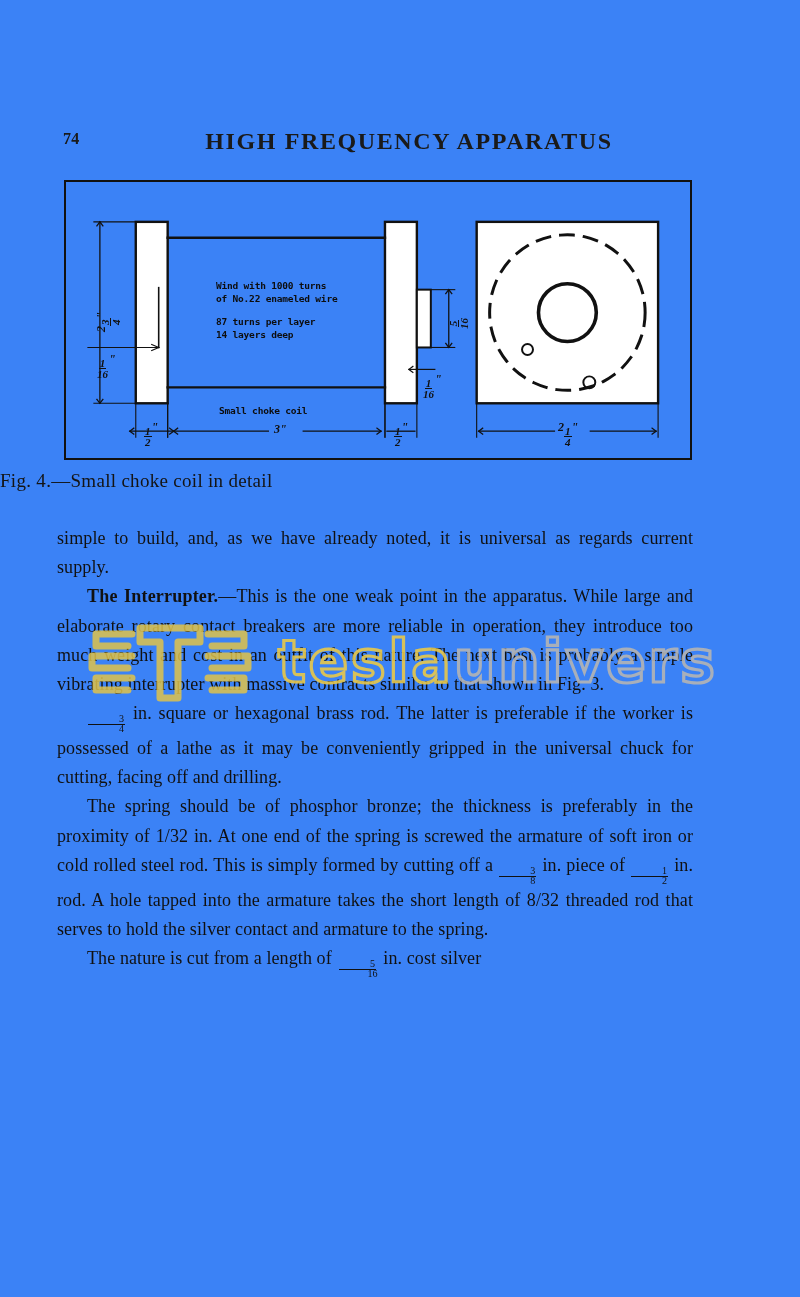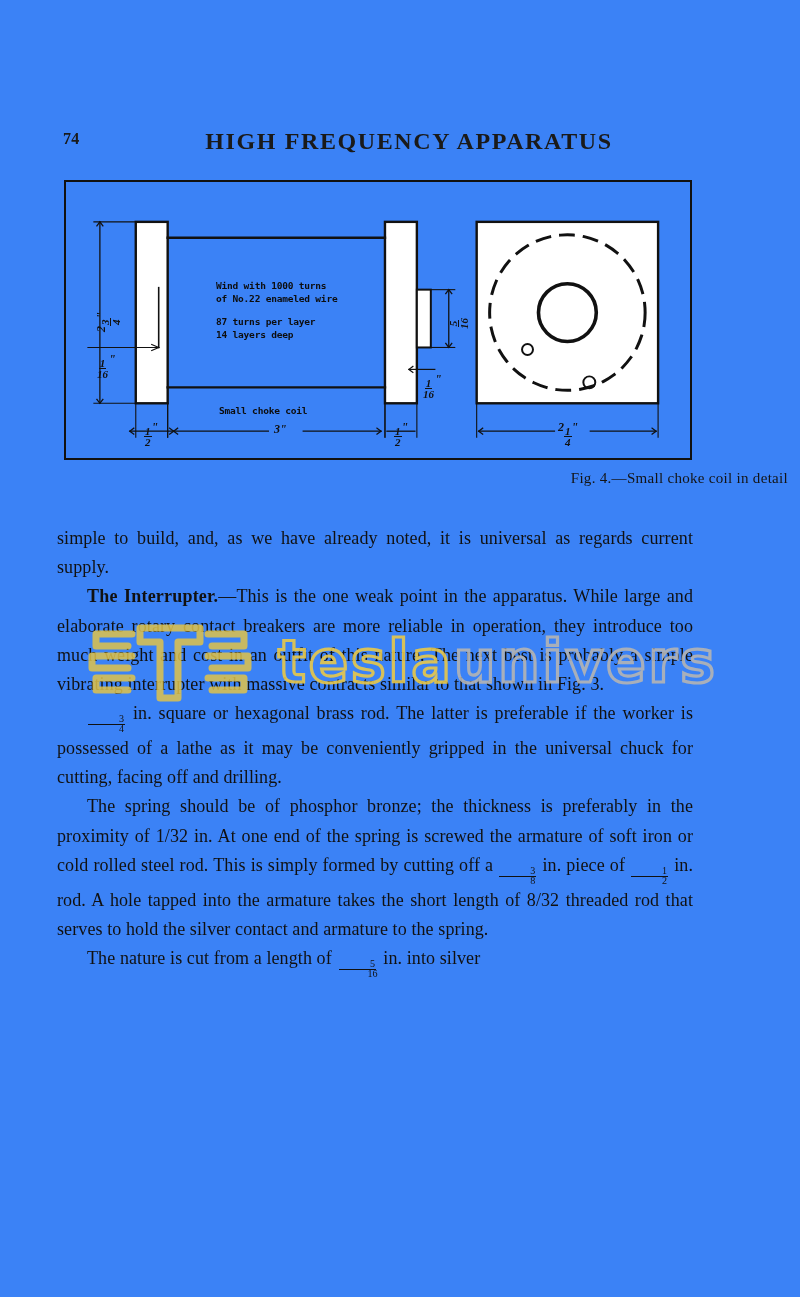--- a/index.html
+++ b/index.html
@@ -104,24 +104,24 @@
   .frac .den { padding: 0 1px; }
 
   .dim-rot {
     transform: rotate(-90deg);
     transform-origin: left top;
   }
 
   .fig-caption {
     position: absolute;
     left: 0;
-    right: 12px;
+    right: 0;
     top: 470px;
-    text-align: right;
-    font-size: 15px;
+    text-align: left;
+    font-size: 19px;
     letter-spacing: .3px;
     color: #141414;
     font-family: "Liberation Serif", serif;
   }
 
   
   .body-text {
     position: absolute;
     left: 57px;
     top: 512px;
@@ -323,21 +323,21 @@
           <span class="num">3</span>
           <span class="den">8</span>
         </span><span> in. piece of </span><span class="sfrac">
           <span class="num">1</span>
           <span class="den">2</span>
         </span><span> in. rod. A hole tapped into the armature takes the short length of 8/32 threaded rod that serves to hold the silver contact and armature to the spring.</span></p>
 
     <p class="indent"><span>The nature is cut from a length of </span><span class="sfrac">
           <span class="num">5</span>
           <span class="den">16</span>
-        </span><span> in. into silver</span></p>
+        </span><span> in. cost silver</span></p>
   </div>
 
   <div class="watermark">
     <svg class="wm-svg" viewBox="0 0 636 96">
 
       <g fill="none" stroke="#e0c34a" stroke-width="7" opacity="0.85" stroke-linejoin="round" stroke-linecap="round">
         <path d="M58,16 L118,16 L118,30 L96,30 L96,86 L78,86 L78,30 L58,30 Z"></path>
         <path d="M50,22 L14,22 L14,34 L46,34"></path>
         <path d="M50,44 L10,44 L10,56 L46,56"></path>
         <path d="M50,66 L14,66 L14,78 L46,78"></path>

